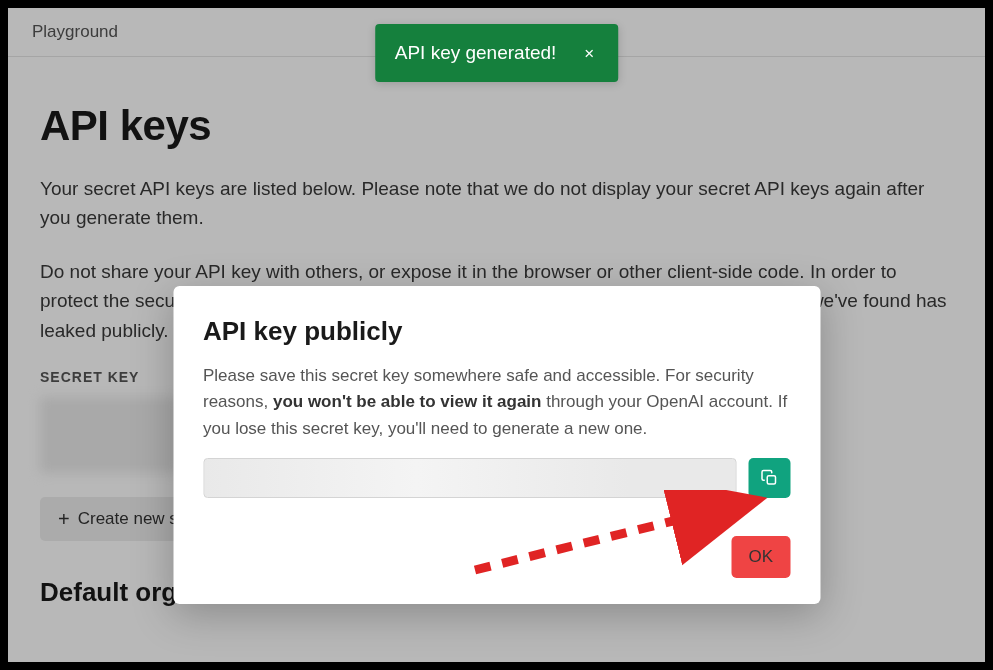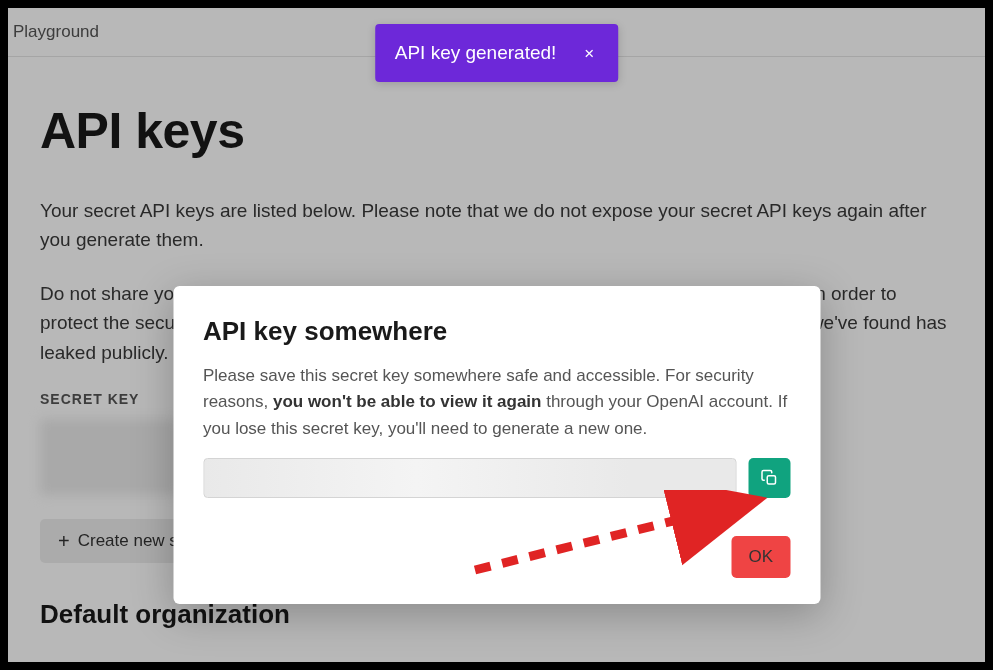--- a/index.html
+++ b/index.html
@@ -23,33 +23,33 @@
       height: 654px;
       background: #fff;
     }
     .overlay {
       position: absolute;
       inset: 0;
       background: rgba(0,0,0,0.28);
       z-index: 5;
     }
     .header-bar {
-      padding: 14px 5px;
+      padding: 14px 24px;
       border-bottom: 1px solid #e5e5e5;
       color: #555;
       font-size: 17px;
     }
     .content {
       padding: 45px 32px 20px 32px;
     }
     .page-title {
-      font-size: 50px;
+      font-size: 42px;
       font-weight: 700;
       color: #1a1a1a;
-      margin-bottom: 36px;
+      margin-bottom: 24px;
       letter-spacing: -0.5px;
     }
     .desc {
       font-size: 19px;
       color: #3a3a3a;
       line-height: 1.55;
       margin-bottom: 24px;
     }
     .section-label {
       font-size: 14px;
@@ -89,21 +89,21 @@
       font-size: 26px;
       font-weight: 700;
       color: #1a1a1a;
     }
     
     .toast {
       position: absolute;
       top: 24px;
       left: 50%;
       transform: translateX(-50%);
-      background: #6d28d9;
+      background: #15803d;
       color: #fff;
       display: flex;
       align-items: flex-end;
       gap: 24px;
       padding: 18px 20px;
       border-radius: 4px;
       font-size: 19px;
       font-weight: 500;
       z-index: 20;
       box-shadow: 0 2px 8px rgba(0,0,0,0.15);
@@ -196,21 +196,21 @@
 </head>
 <body>
 
 <div class="frame">
   <div class="header-bar">
     <span>Playground</span>
   </div>
 
   <div class="content">
     <h1 class="page-title">API keys</h1>
-    <p class="desc">Your secret API keys are listed below. Please note that we do not expose your secret API keys again after you generate them.</p>
+    <p class="desc">Your secret API keys are listed below. Please note that we do not display your secret API keys again after you generate them.</p>
     <p class="desc">Do not share your API key with others, or expose it in the browser or other client-side code. In order to protect the security of your account, OpenAI may also automatically rotate any API key that we've found has leaked publicly.</p>
 
     <div class="section-label">SECRET KEY</div>
 
     <div class="blurred-keys"></div>
 
     <button class="create-btn">
       <span class="plus-icon">+</span>
       <span>Create new secret key</span>
     </button>
@@ -220,21 +220,21 @@
 
   <div class="overlay"></div>
 </div>
 
 <div class="toast">
   <span>API key generated!</span>
   <span class="toast-close">×</span>
 </div>
 
 <div class="modal">
-  <div class="modal-title">API key somewhere</div>
+  <div class="modal-title">API key publicly</div>
   <p class="modal-desc">
     <span>Please save this secret key somewhere safe and accessible. For security reasons, </span><strong>you won't be able to view it again</strong><span> through your OpenAI account. If you lose this secret key, you'll need to generate a new one.</span>
   </p>
   <div class="key-row">
     <input type="text" readonly="" class="key-input" value="" style="">
     <button class="copy-btn">
       <svg width="18" height="18" viewBox="0 0 24 24" fill="none" stroke="#fff" stroke-width="2" stroke-linecap="round" stroke-linejoin="round">
         <rect x="9" y="9" width="11" height="11" rx="2"></rect>
         <path d="M5 15H4a2 2 0 0 1-2-2V4a2 2 0 0 1 2-2h9a2 2 0 0 1 2 2v1"></path>
       </svg>

